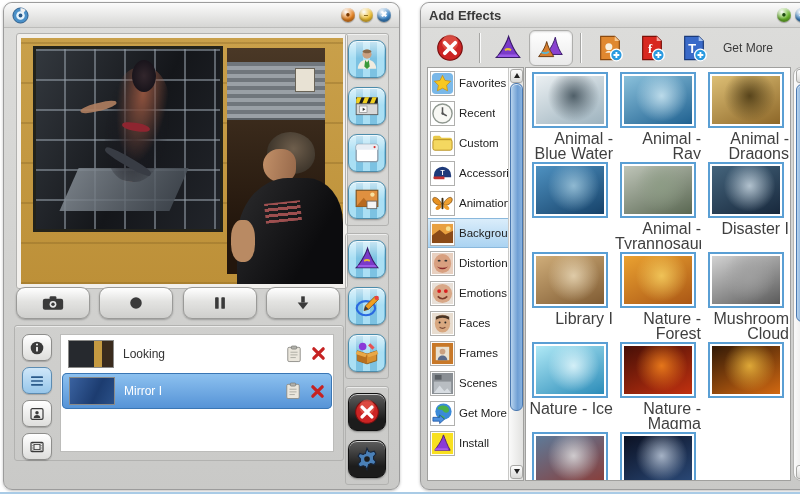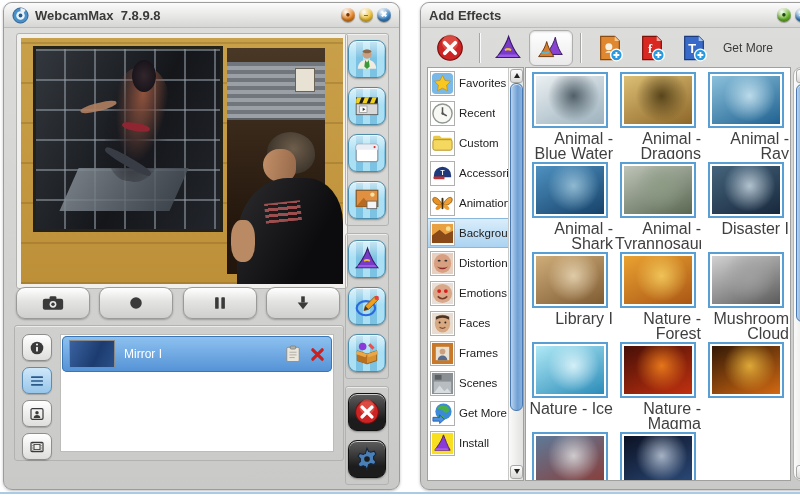--- a/index.html
+++ b/index.html
@@ -142,21 +142,20 @@
 <div class="window window-left">
   <div class="titlebar">
     <span class="logo icon">
         <svg viewBox="0 0 18 18">
           <circle cx="9" cy="9" r="8" fill="#4a90c8" stroke="#2a5a88" stroke-width="1"></circle>
           <circle cx="9" cy="9" r="4.5" fill="#e8f4fc"></circle>
           <circle cx="9" cy="9" r="2" fill="#2a5a88"></circle>
           <path d="M9 1a8 8 0 015.5 2.2L12 6.5A4.5 4.5 0 009 4.5z" fill="#f0f0f0"></path>
         </svg>
       </span>
-    <span class="title-text">WebcamMax  7.8.9.8</span>
     <span class="tb-balls">
         <span class="ball" style="background: radial-gradient(circle at 35% 28%, rgba(255, 255, 255, 0.85), rgb(232, 130, 30) 58%, rgb(232, 130, 30)); color: rgb(122, 56, 0);">●</span>
         <span class="ball" style="background: radial-gradient(circle at 35% 28%, rgba(255, 255, 255, 0.85), rgb(240, 192, 48) 58%, rgb(240, 192, 48)); color: rgb(106, 74, 0);">–</span>
         <span class="ball" style="background: radial-gradient(circle at 35% 28%, rgba(255, 255, 255, 0.85), rgb(58, 133, 200) 58%, rgb(58, 133, 200)); color: rgb(255, 255, 255);">✖</span>
       </span>
   </div>
 
   <div class="preview">
     <div class="photo">
       <div class="ph ph-mirror">
@@ -250,20 +249,36 @@
           <span class="side-icon icon">
             <svg viewBox="0 0 24 24">
               <rect x="3" y="5" width="18" height="14" rx="1.5" fill="none" stroke="#3a3a3a" stroke-width="1.8"></rect>
               <rect x="7.5" y="8" width="9" height="8" fill="none" stroke="#3a3a3a" stroke-width="1.5"></rect>
               <path d="M5 6.5h1.5M5 10h1.5M5 13.5h1.5M5 17h1.5M17.5 6.5H19M17.5 10H19M17.5 13.5H19M17.5 17H19" stroke="#3a3a3a" stroke-width="1.2"></path>
             </svg>
           </span>
         </div>
       </div>
     <div class="pl-list">
+        <div class="pl-row">
+          <span class="pl-thumb" style="background: linear-gradient(90deg, rgb(38, 41, 46) 0%, rgb(38, 41, 46) 56%, rgb(197, 154, 65) 56%, rgb(197, 154, 65) 76%, rgb(58, 43, 29) 76%);"></span>
+          <span class="pl-label">Looking</span>
+          <span class="pl-clip icon">
+            <svg viewBox="0 0 18 20">
+              <rect x="2" y="2.5" width="14" height="16" rx="1.5" fill="#eae6dc" stroke="#8a8a85" stroke-width="1"></rect>
+              <rect x="6" y="1" width="6" height="3.5" rx="1" fill="#b0b0aa" stroke="#7a7a75" stroke-width="0.8"></rect>
+              <path d="M5 8h8M5 11h8M5 14h6" stroke="#a8a8a0" stroke-width="1"></path>
+            </svg>
+          </span>
+          <span class="pl-del icon">
+            <svg viewBox="0 0 16 16">
+              <path d="M3 3L13 13M13 3L3 13" stroke="#c62222" stroke-width="3.4" stroke-linecap="round"></path>
+            </svg>
+          </span>
+        </div>
         <div class="pl-row selected">
           <span class="pl-thumb" style="background: linear-gradient(115deg, rgb(58, 98, 160), rgb(28, 60, 112) 60%, rgb(42, 80, 136));"></span>
           <span class="pl-label">Mirror I</span>
           <span class="pl-clip icon">
             <svg viewBox="0 0 18 20">
               <rect x="2" y="2.5" width="14" height="16" rx="1.5" fill="#eae6dc" stroke="#8a8a85" stroke-width="1"></rect>
               <rect x="6" y="1" width="6" height="3.5" rx="1" fill="#b0b0aa" stroke="#7a7a75" stroke-width="0.8"></rect>
               <path d="M5 8h8M5 11h8M5 14h6" stroke="#a8a8a0" stroke-width="1"></path>
             </svg>
           </span>
@@ -599,30 +614,29 @@
     </div>
   </div>
 
   <div class="grid-panel">
     <div class="fx-grid">
         <div class="fx-cell">
           <span class="fx-thumb" style="background: radial-gradient(circle at 55% 42%, rgba(50, 66, 76, 0.8) 0%, rgba(0, 0, 0, 0) 52%), linear-gradient(155deg, rgb(238, 242, 244), rgb(154, 176, 188));"></span>
           <span class="fx-label">Animal - Blue Water Dragon</span>
         </div>
         <div class="fx-cell">
+          <span class="fx-thumb" style="background: radial-gradient(circle at 55% 42%, rgba(212, 236, 246, 0.8) 0%, rgba(0, 0, 0, 0) 52%), linear-gradient(155deg, rgb(142, 196, 222), rgb(28, 94, 142));"></span>
+          <span class="fx-label">Animal - Ray</span>
+        </div>
+        <div class="fx-cell">
           <span class="fx-thumb" style="background: radial-gradient(circle at 55% 42%, rgba(64, 48, 14, 0.8) 0%, rgba(0, 0, 0, 0) 52%), linear-gradient(155deg, rgb(224, 194, 120), rgb(138, 100, 38));"></span>
           <span class="fx-label">Animal - Dragons</span>
         </div>
         <div class="fx-cell">
-          <span class="fx-thumb" style="background: radial-gradient(circle at 55% 42%, rgba(212, 236, 246, 0.8) 0%, rgba(0, 0, 0, 0) 52%), linear-gradient(155deg, rgb(142, 196, 222), rgb(28, 94, 142));"></span>
-          <span class="fx-label">Animal - Ray</span>
-        </div>
-        <div class="fx-cell">
           <span class="fx-thumb" style="background: radial-gradient(circle at 55% 42%, rgba(166, 204, 224, 0.8) 0%, rgba(0, 0, 0, 0) 52%), linear-gradient(155deg, rgb(80, 148, 196), rgb(20, 63, 102));"></span>
-          <span class="fx-label">Animal - Shark</span>
         </div>
         <div class="fx-cell">
           <span class="fx-thumb" style="background: radial-gradient(circle at 55% 42%, rgba(140, 156, 132, 0.8) 0%, rgba(0, 0, 0, 0) 52%), linear-gradient(155deg, rgb(194, 200, 188), rgb(86, 100, 78));"></span>
           <span class="fx-label">Animal - Tyrannosaur</span>
         </div>
         <div class="fx-cell">
           <span class="fx-thumb" style="background: radial-gradient(circle at 55% 42%, rgba(210, 224, 234, 0.8) 0%, rgba(0, 0, 0, 0) 52%), linear-gradient(155deg, rgb(70, 102, 126), rgb(22, 38, 58));"></span>
           <span class="fx-label">Disaster I</span>
         </div>
         <div class="fx-cell">

